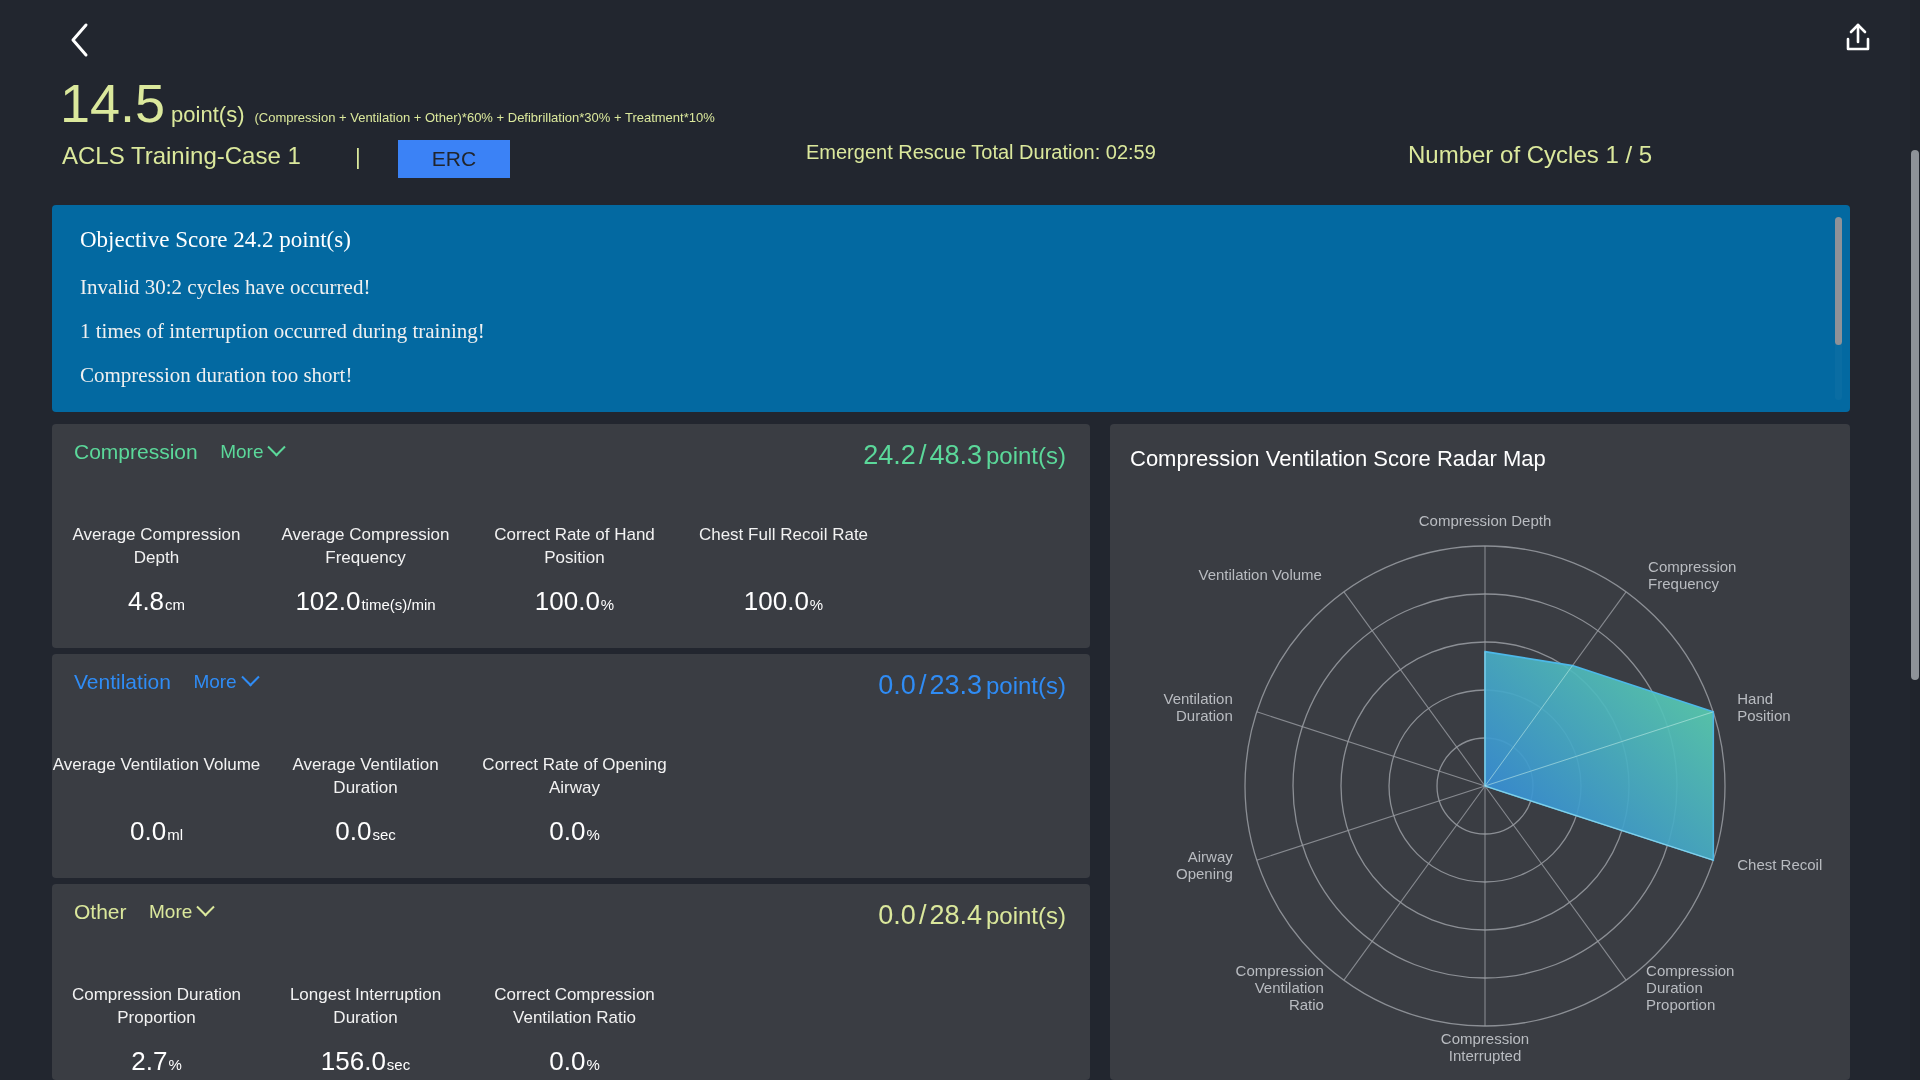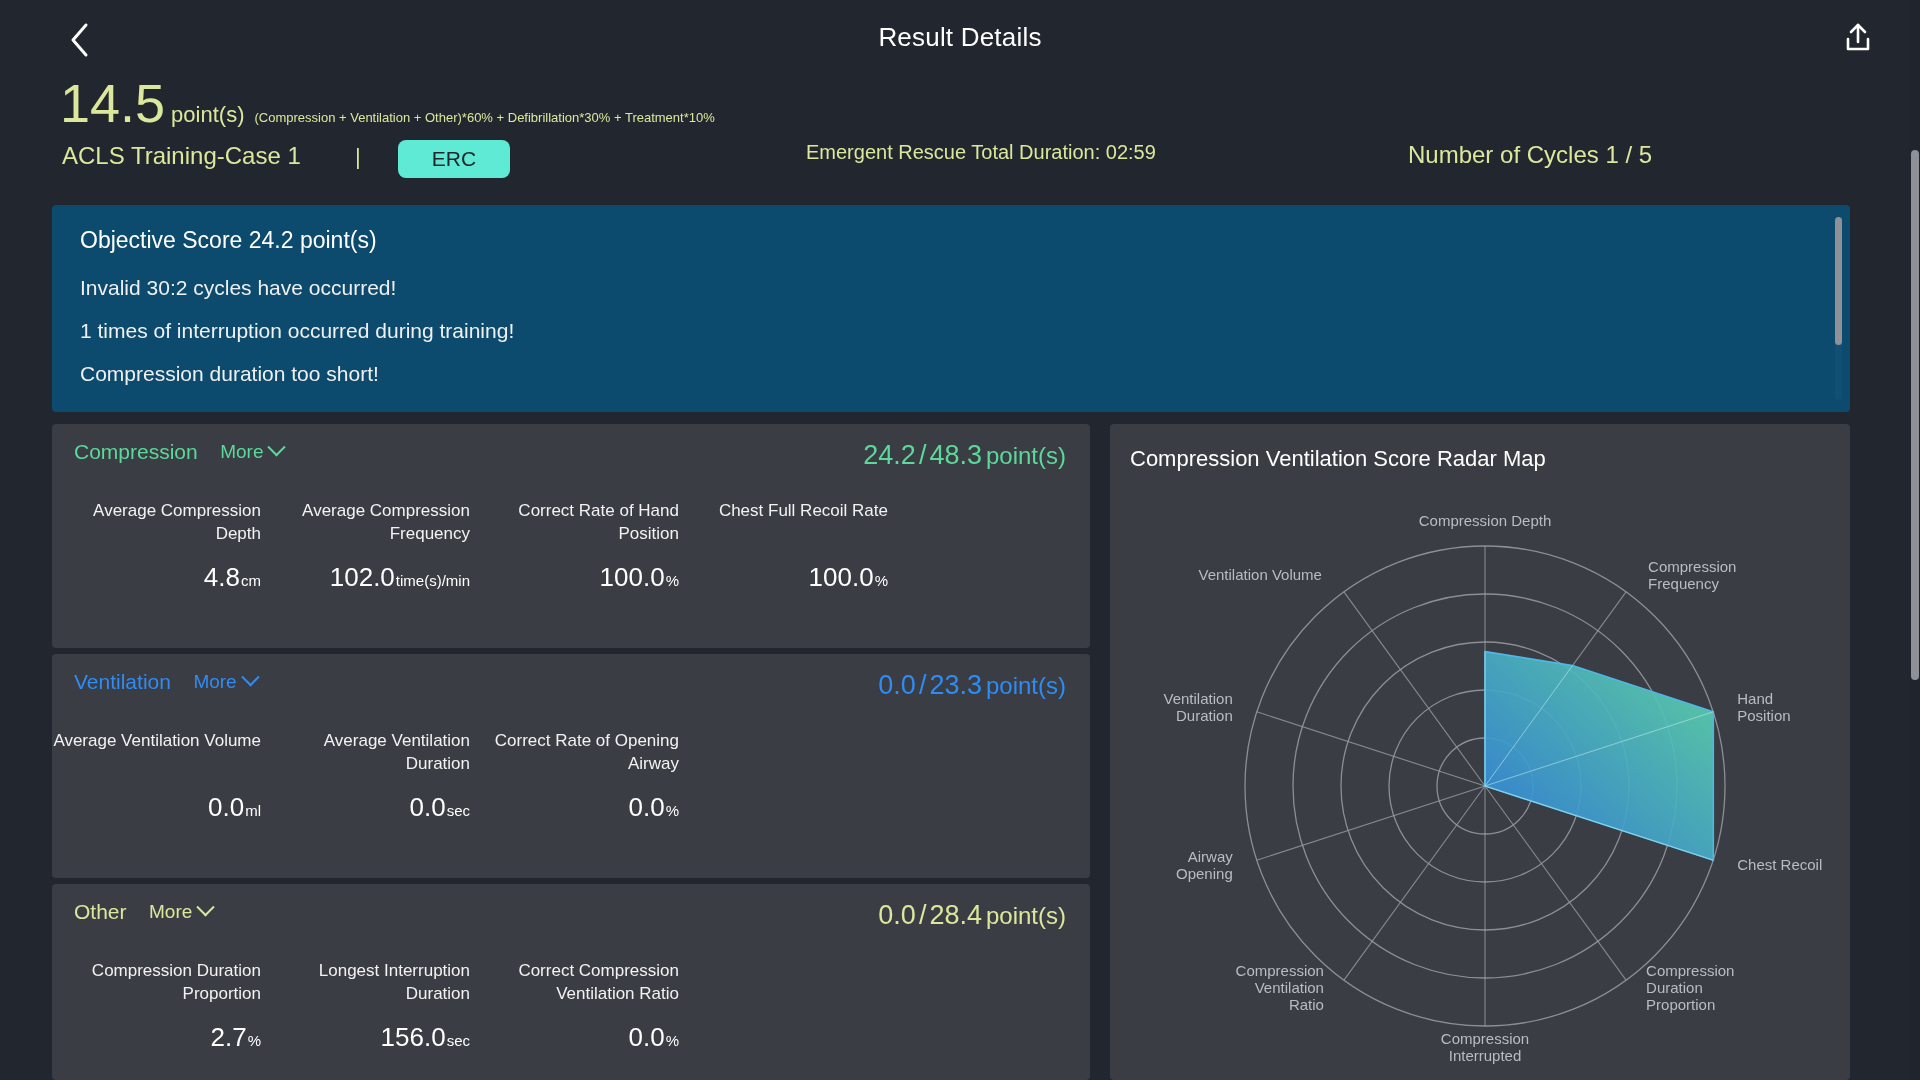--- a/index.html
+++ b/index.html
@@ -48,40 +48,41 @@
     position: absolute; left: 62px; top: 2px;
     color: #dbe89c; font-size: 24px;
   }
   .meta-sep {
     position: absolute; left: 355px; top: 4px;
     color: #dbe89c; font-size: 22px;
   }
   .erc-badge {
     position: absolute; left: 398px; top: 0px;
     width: 112px; height: 38px;
-    background: #5eead4; color: #21252d;
+    background: #3b82f6; color: #21252d;
     font-size: 21px; display: flex; align-items: center; justify-content: center;
-    border-radius: 8px; cursor: pointer;
+    border-radius: 0; cursor: pointer;
   }
   .duration-text {
     position: absolute; left: 806px; top: 1px;
     color: #dbe89c; font-size: 20px;
   }
   .cycles-text {
     position: absolute; left: 1408px; top: 1px;
     color: #dbe89c; font-size: 24px;
   }
 
   
   .objective-panel {
     position: absolute; left: 52px; top: 205px;
     width: 1798px; height: 207px;
-    background: #0c4a6e; border-radius: 4px;
+    background: #0369a1; border-radius: 4px;
     padding: 22px 30px 0 28px;
     overflow: hidden;
+    font-family: Liberation Serif, serif;
   }
   .objective-title { color: #ffffff; font-size: 23px; margin-bottom: 22px; }
   .objective-msg { color: #f0f0f0; font-size: 21px; margin-bottom: 19px; }
 
   .inner-scroll-track {
     position: absolute; right: 8px; top: 12px;
     width: 7px; height: 183px; background: rgba(255,255,255,0.03);
     border-radius: 4px;
   }
   .inner-scroll-thumb {
@@ -115,21 +116,21 @@
     transform: rotate(45deg) translate(-3px,-3px);
   }
   .card-score {
     position: absolute; right: 24px; top: 16px;
     font-size: 27px;
   }
   .card-score .sep { margin: 0 3px; }
   .card-score .unit { font-size: 24px; margin-left: 4px; }
 
   .metrics { display: flex; padding: 18px 0 0 0; }
-  .metric { width: 209px; text-align: right; }
+  .metric { width: 209px; text-align: center; margin-top: 24px; }
   .metric-name {
     color: #f2f2f2; font-size: 17px; line-height: 1.35;
     min-height: 46px;
   }
   .metric-val { margin-top: 16px; color: #ffffff; font-size: 26px; }
   .metric-val .suffix { font-size: 15px; margin-left: 1px; }
 
   .green  { color: #5bd89a; }
   .blue   { color: #2f8cf5; }
   .yellow { color: #dbe89c; }
@@ -163,21 +164,20 @@
 </style>
 </head>
 <body>
 
 <div class="topbar">
   <div class="back-btn">
     <svg width="24" height="40" viewBox="0 0 24 40">
       <polyline points="18,5 5,20 18,35" fill="none" stroke="#ffffff" stroke-width="3" stroke-linecap="round" stroke-linejoin="round"></polyline>
     </svg>
   </div>
-  <div class="page-title">Result Details</div>
   <div class="share-btn">
     <svg width="34" height="34" viewBox="0 0 34 34">
       <path d="M17 4 L17 21" stroke="#ffffff" stroke-width="2.6" fill="none" stroke-linecap="round"></path>
       <polyline points="10,11 17,4 24,11" fill="none" stroke="#ffffff" stroke-width="2.6" stroke-linecap="round" stroke-linejoin="round"></polyline>
       <path d="M7 18 L7 28 L27 28 L27 18" fill="none" stroke="#ffffff" stroke-width="2.6" stroke-linecap="round" stroke-linejoin="round"></path>
     </svg>
   </div>
 </div>
 
 <div class="score-row">

